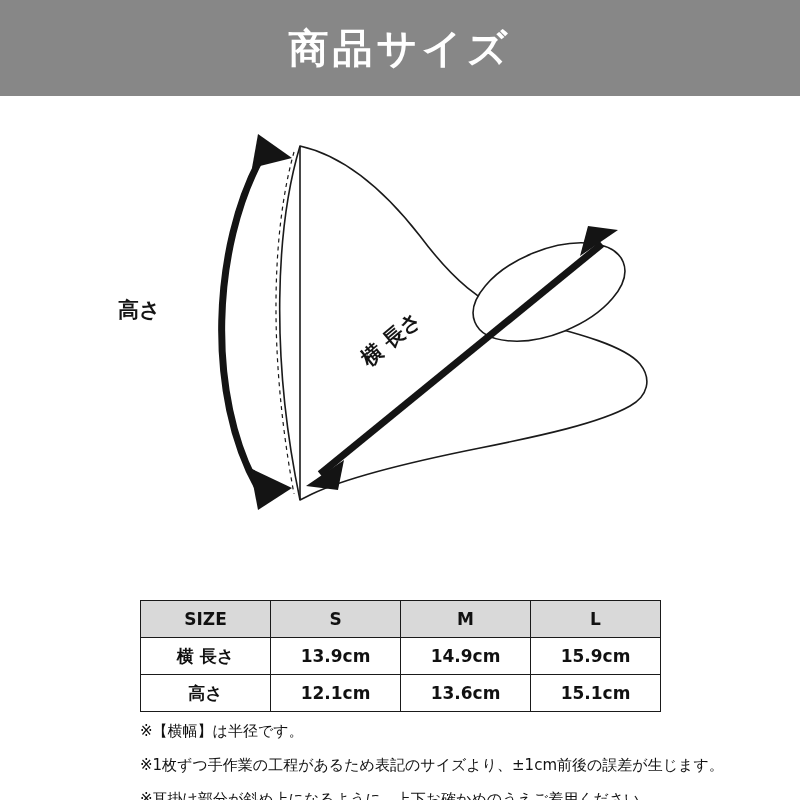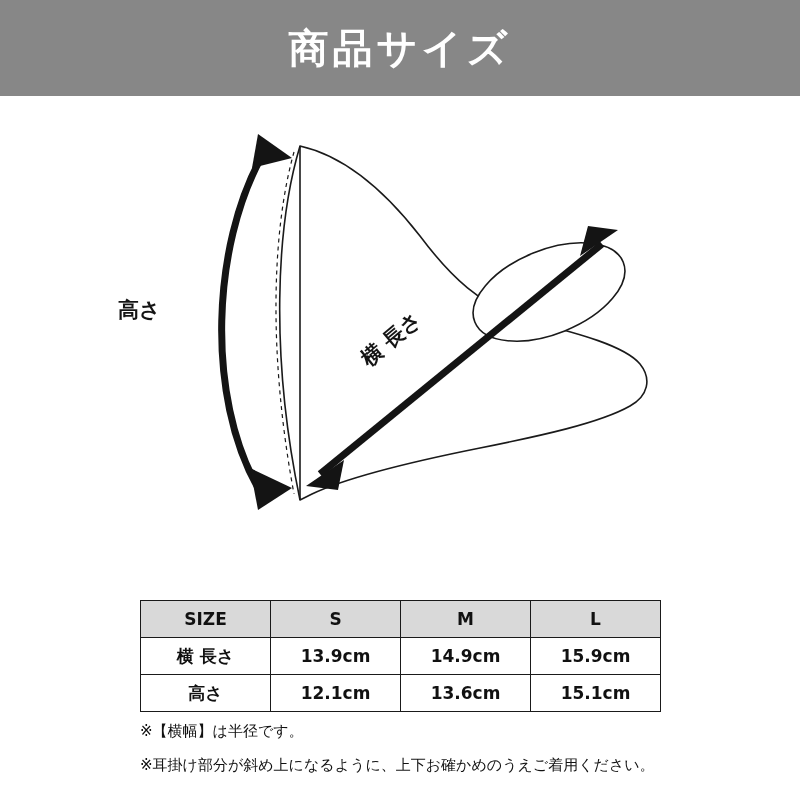--- a/index.html
+++ b/index.html
@@ -171,16 +171,17 @@
         <th>高さ</th>
         <td>12.1cm</td>
         <td>13.6cm</td>
         <td>15.1cm</td>
       </tr>
     </tbody>
   </table>
 
   <div class="notes">
     <div class="note">※【横幅】は半径です。</div>
+    <div class="note">※1枚ずつ手作業の工程があるため表記のサイズより、±1cm前後の誤差が生じます。</div>
     <div class="note">※耳掛け部分が斜め上になるように、上下お確かめのうえご着用ください。</div>
   </div>
 
 </div>
 
 </body></html>

